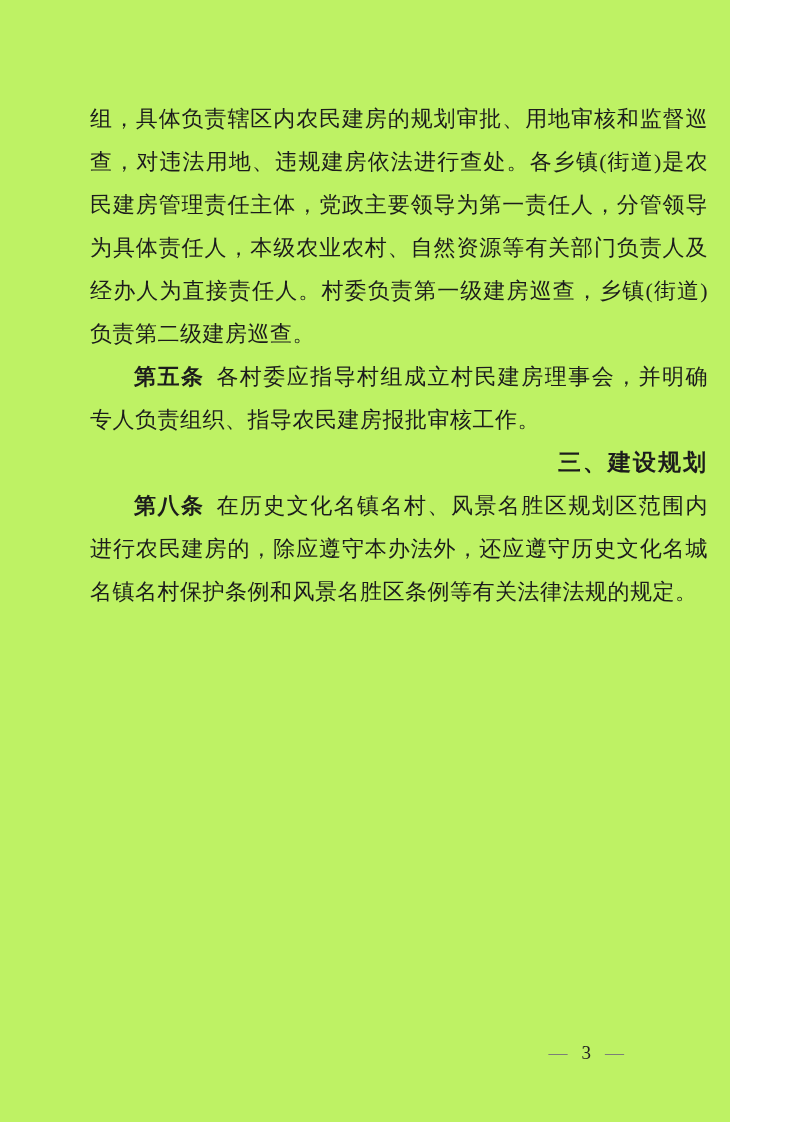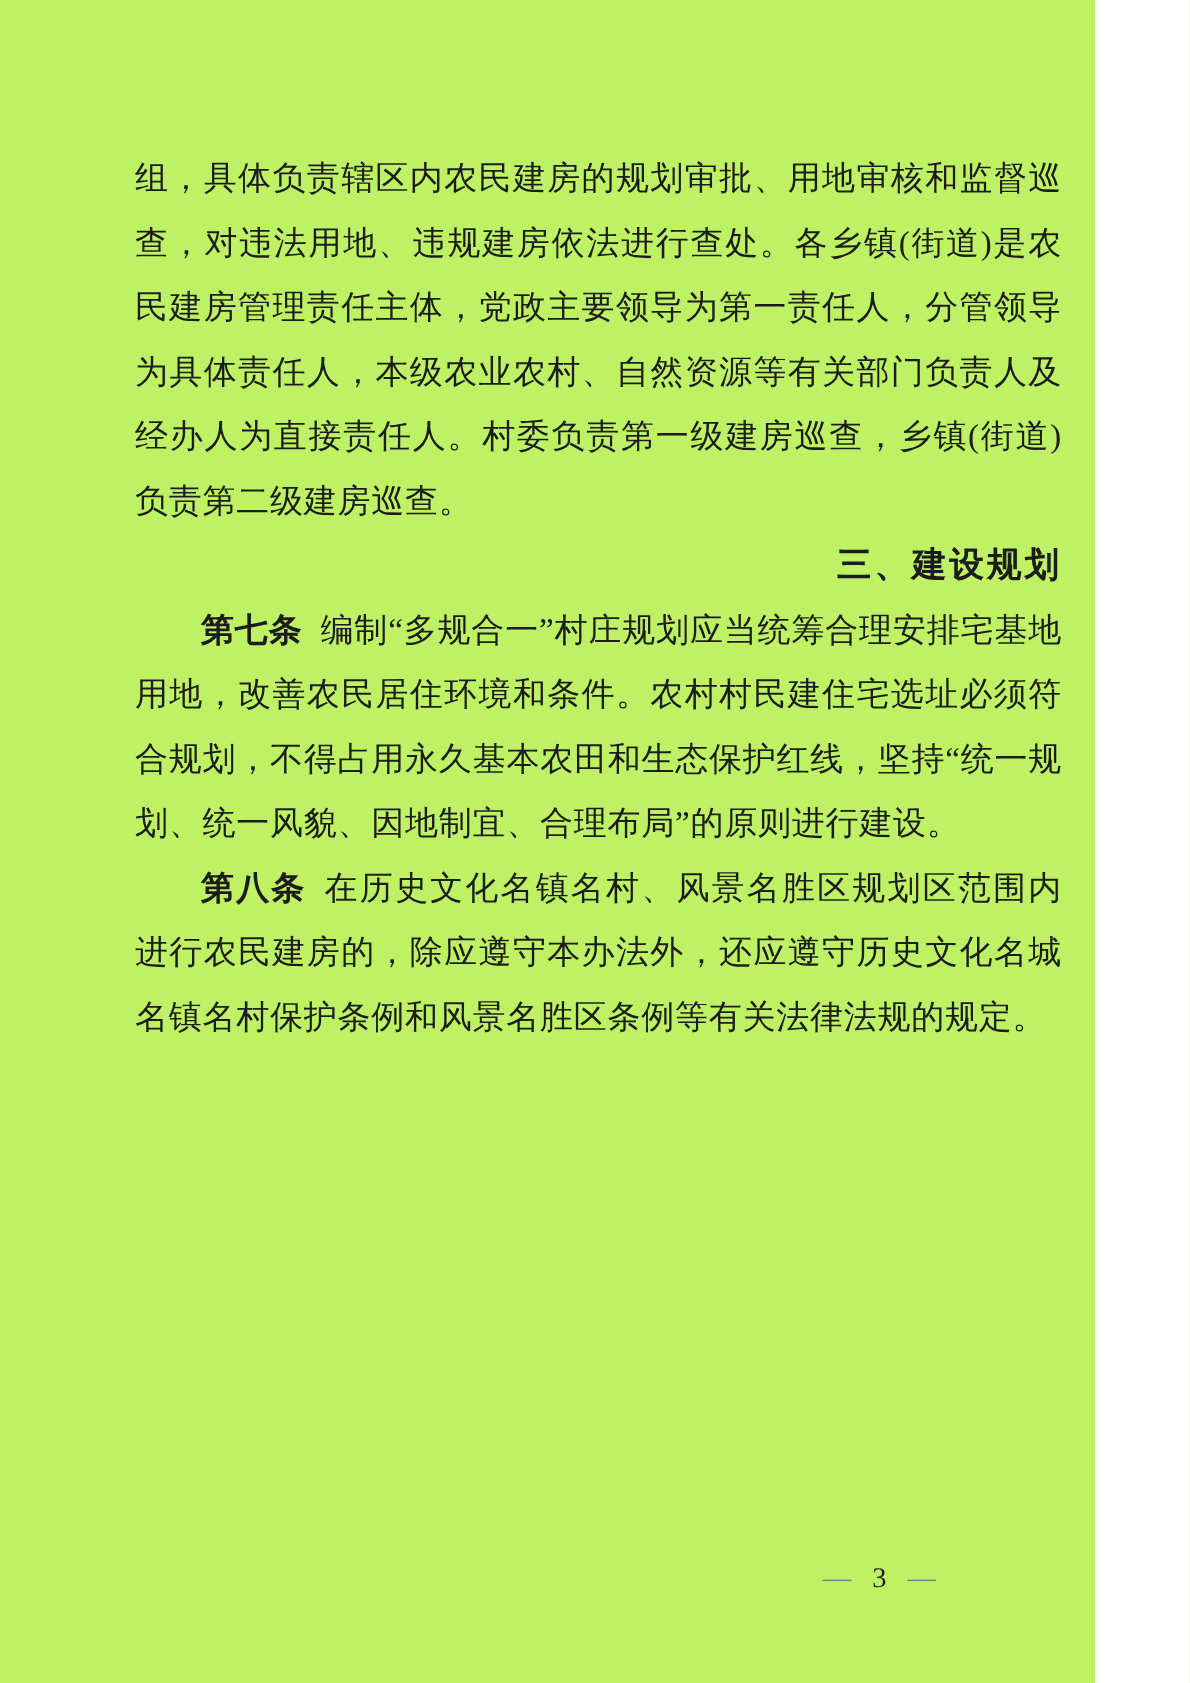--- a/index.html
+++ b/index.html
@@ -67,27 +67,27 @@
   }
 </style>
 </head>
 <body>
 
 <div class="page">
   <div class="content">
 
     <p class="para">组，具体负责辖区内农民建房的规划审批、用地审核和监督巡查，对违法用地、违规建房依法进行查处。各乡镇(街道)是农民建房管理责任主体，党政主要领导为第一责任人，分管领导为具体责任人，本级农业农村、自然资源等有关部门负责人及经办人为直接责任人。村委负责第一级建房巡查，乡镇(街道)负责第二级建房巡查。</p>
 
+    <p class="para article">
+      <span class="article-num">第五条</span><span>各村委应指导村组成立村民建房理事会，并明确专人负责组织、指导农民建房报批审核工作。</span>
+    </p>
 
     <h2 class="section-heading">三、建设规划</h2>
 
 
-    <p class="para article">
-      <span class="article-num">第七条</span><span>编制“多规合一”村庄规划应当统筹合理安排宅基地用地，改善农民居住环境和条件。农村村民建住宅选址必须符合规划，不得占用永久基本农田和生态保护红线，坚持“统一规划、统一风貌、因地制宜、合理布局”的原则进行建设。</span>
-    </p>
 
     <p class="para article">
       <span class="article-num">第八条</span><span>在历史文化名镇名村、风景名胜区规划区范围内进行农民建房的，除应遵守本办法外，还应遵守历史文化名城名镇名村保护条例和风景名胜区条例等有关法律法规的规定。</span>
     </p>
 
   </div>
 
   <div class="footer">
     <span class="dash">—</span><span class="page-num">3</span><span class="dash">—</span>
   </div>

